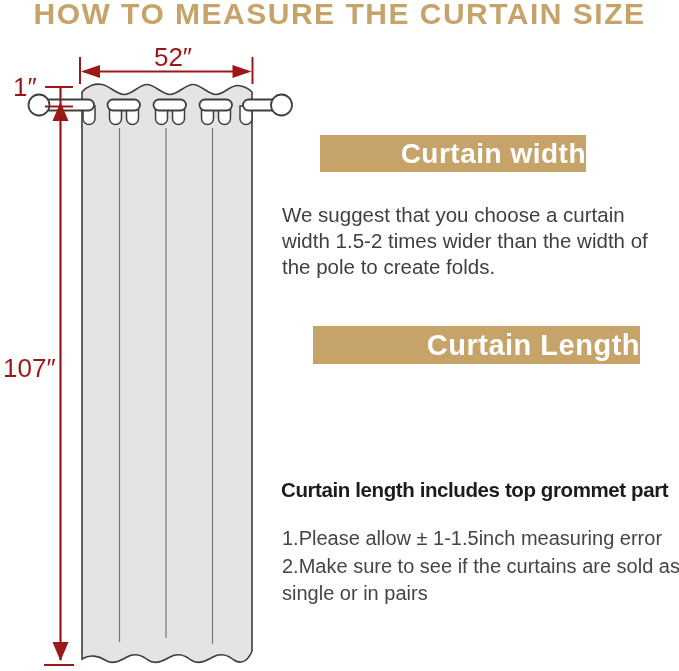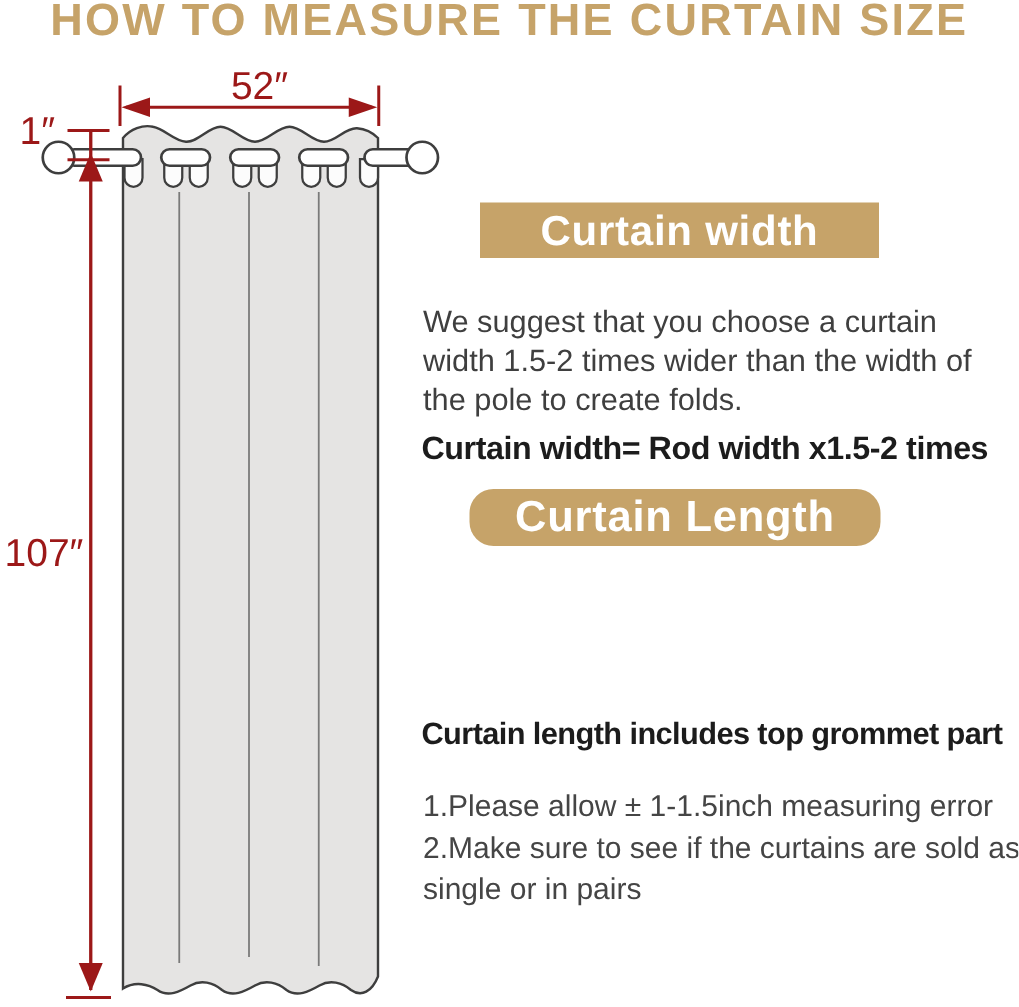--- a/index.html
+++ b/index.html
@@ -20,24 +20,24 @@
   .rodfill{fill:#ffffff;stroke:var(--outline);stroke-width:1.8;}
   .loop{fill:#fcfcfc;stroke:var(--outline);stroke-width:1.5;}
   .dimline{stroke:var(--red);stroke-width:2;fill:none;}
   .dimline-v{stroke:var(--red);stroke-width:2.2;fill:none;}
   .dimhead{fill:var(--red);stroke:none;}
   .dimtext{fill:var(--red);font-size:26px;font-family:"Liberation Sans",sans-serif;}
 
   
   .hdr-box{
     position:absolute;background:var(--tan);color:#fff;font-weight:bold;
-    display:flex;align-items:center;justify-content:center;letter-spacing:0.5px;
+    display:flex;align-items:center;justify-content:flex-end;letter-spacing:0.5px;
   }
   .box-width{left:320px;top:135px;width:266px;height:37px;font-size:28px;}
-  .box-length{left:313px;top:326px;width:274px;height:38px;font-size:29px;border-radius:16px;}
+  .box-length{left:313px;top:326px;width:327px;height:38px;font-size:29px;}
   .para{position:absolute;color:var(--text-body);font-size:20.5px;line-height:26px;}
   .para-width{left:282px;top:181px;width:370px;}
   .para-length{left:282px;top:371px;width:366px;line-height:27px;}
   .formula{
     position:absolute;font-weight:bold;color:var(--text-strong);
     white-space:nowrap;font-size:21.5px;letter-spacing:-0.3px;
   }
   .formula-width{left:281px;top:265px;}
   .formula-length{left:281px;top:432px;font-size:20.5px;letter-spacing:-0.4px;margin-top:46px;}
   .note-title{
@@ -126,21 +126,20 @@
       <polygon class="dimhead" points="60.5,661 52.5,642 68.5,642"></polygon>
       <line class="dimline" x1="44" y1="665" x2="74" y2="665"></line>
       <text class="dimtext" x="3" y="377">107″</text>
     </g>
   </svg>
 
   <div class="hdr-box box-width">
     <span>Curtain width</span>
   </div>
   <p class="para para-width">We suggest that you choose a curtain width 1.5-2 times wider than the width of the pole to create folds.</p>
-  <p class="formula formula-width">Curtain width= Rod width x1.5-2 times</p>
 
   <div class="hdr-box box-length">
     <span>Curtain Length</span>
   </div>
   <p class="formula formula-length">Curtain length includes top grommet part</p>
 
   <div class="note-list">
     <p class="note-item">1.Please allow ± 1-1.5inch measuring error</p>
     <p class="note-item">2.Make sure to see if the curtains are sold as single or in pairs</p>
   </div>

